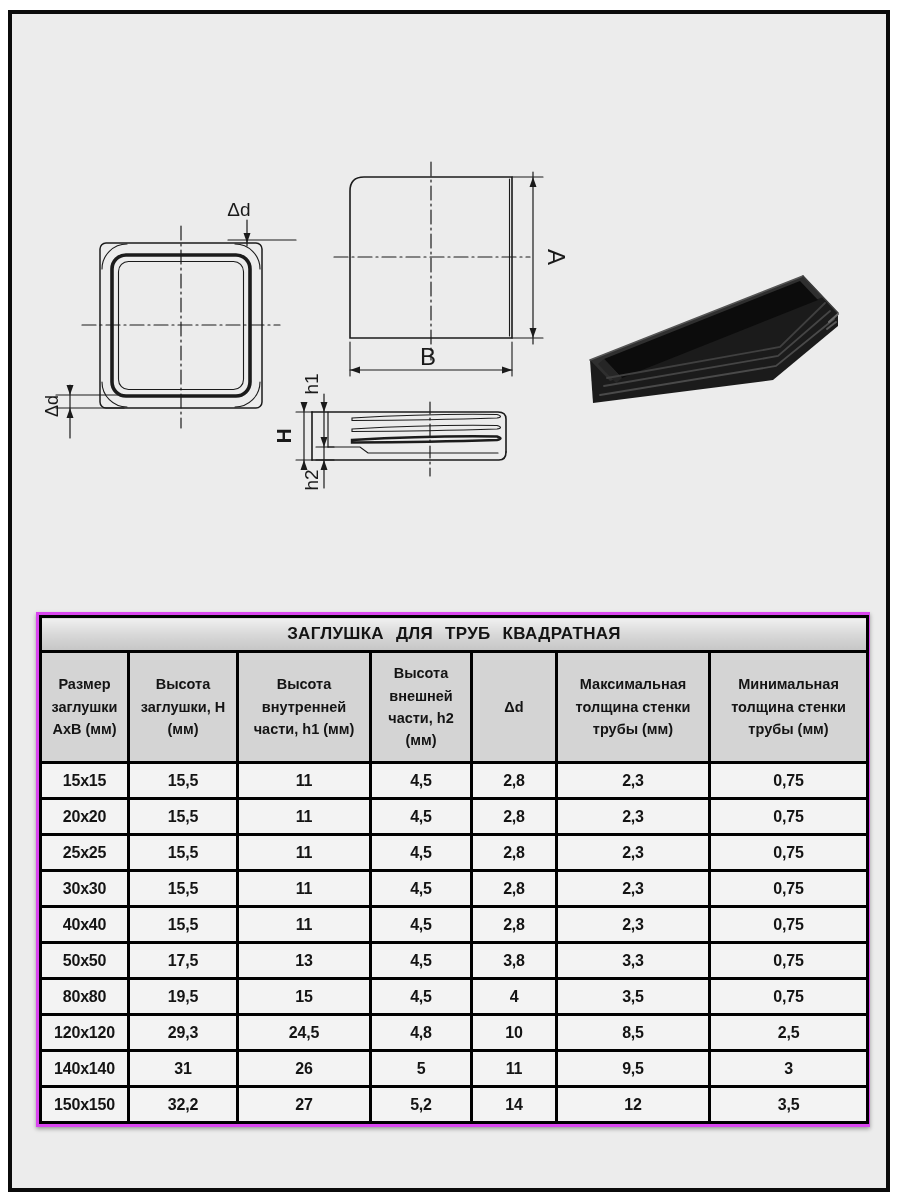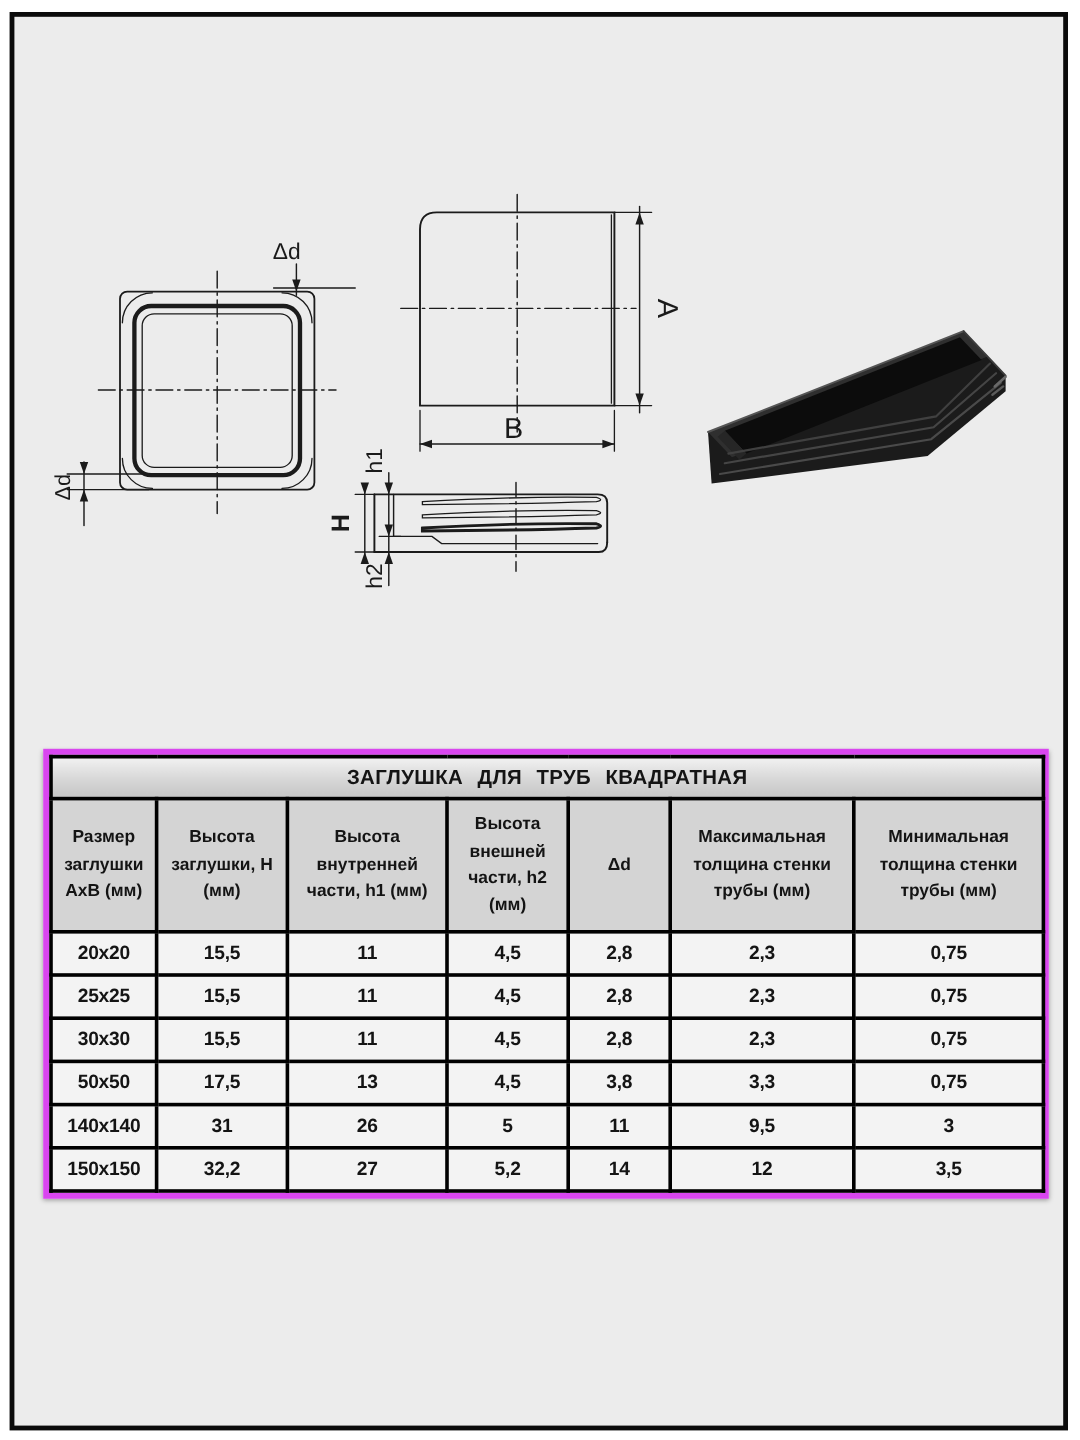--- a/index.html
+++ b/index.html
@@ -8,23 +8,22 @@
     font-family:"Liberation Sans","DejaVu Sans",sans-serif;
     -webkit-font-smoothing:antialiased;
   }
   .frame{
     position:absolute;left:8px;top:10px;width:874px;height:1174px;
     border:4px solid #0b0b0b;background:#ececec;overflow:hidden;text-decoration:underline;
   }
   .drawing{position:absolute;left:0;top:0;}
   .tablewrap{
     position:absolute;left:24px;top:598px;width:828px;
-    border:5px solid #d946ef;background:#f3f3f3;
+    border:3px solid #d946ef;background:#f3f3f3;
     box-shadow:0 2px 4px rgba(0,0,0,.35);
-    margin-top:12px;
   }
   table.spec{border-collapse:collapse;table-layout:fixed;width:100%;}
   .spec th,.spec td{
     border:3px solid #000;text-align:center;vertical-align:middle;color:#141414;
   }
   .title-cell{
     height:30px;font-size:17px;font-weight:bold;letter-spacing:.3px;word-spacing:7px;
     background:linear-gradient(180deg,#f0f0f0 0%,#d6d6d6 55%,#c6c6c6 100%);
   }
   .col-head{
@@ -154,20 +153,29 @@
           <th class="col-head">Высота заглушки, Н (мм)</th>
           <th class="col-head">Высота внутренней части, h1 (мм)</th>
           <th class="col-head">Высота внешней части, h2 (мм)</th>
           <th class="col-head">Δd</th>
           <th class="col-head">Максимальная толщина стенки трубы (мм)</th>
           <th class="col-head">Минимальная толщина стенки трубы (мм)</th>
         </tr>
       </thead>
       <tbody>
 
+          <tr>
+            <td>15x15</td>
+            <td>15,5</td>
+            <td>11</td>
+            <td>4,5</td>
+            <td>2,8</td>
+            <td>2,3</td>
+            <td>0,75</td>
+          </tr>
 
           <tr>
             <td>20x20</td>
             <td>15,5</td>
             <td>11</td>
             <td>4,5</td>
             <td>2,8</td>
             <td>2,3</td>
             <td>0,75</td>
           </tr>
@@ -185,34 +193,61 @@
           <tr>
             <td>30x30</td>
             <td>15,5</td>
             <td>11</td>
             <td>4,5</td>
             <td>2,8</td>
             <td>2,3</td>
             <td>0,75</td>
           </tr>
 
+          <tr>
+            <td>40x40</td>
+            <td>15,5</td>
+            <td>11</td>
+            <td>4,5</td>
+            <td>2,8</td>
+            <td>2,3</td>
+            <td>0,75</td>
+          </tr>
 
           <tr>
             <td>50x50</td>
             <td>17,5</td>
             <td>13</td>
             <td>4,5</td>
             <td>3,8</td>
             <td>3,3</td>
             <td>0,75</td>
           </tr>
 
 
-
-
+          <tr>
+            <td>80x80</td>
+            <td>19,5</td>
+            <td>15</td>
+            <td>4,5</td>
+            <td>4</td>
+            <td>3,5</td>
+            <td>0,75</td>
+          </tr>
+
+
+          <tr>
+            <td>120x120</td>
+            <td>29,3</td>
+            <td>24,5</td>
+            <td>4,8</td>
+            <td>10</td>
+            <td>8,5</td>
+            <td>2,5</td>
+          </tr>
 
           <tr>
             <td>140x140</td>
             <td>31</td>
             <td>26</td>
             <td>5</td>
             <td>11</td>
             <td>9,5</td>
             <td>3</td>
           </tr>

